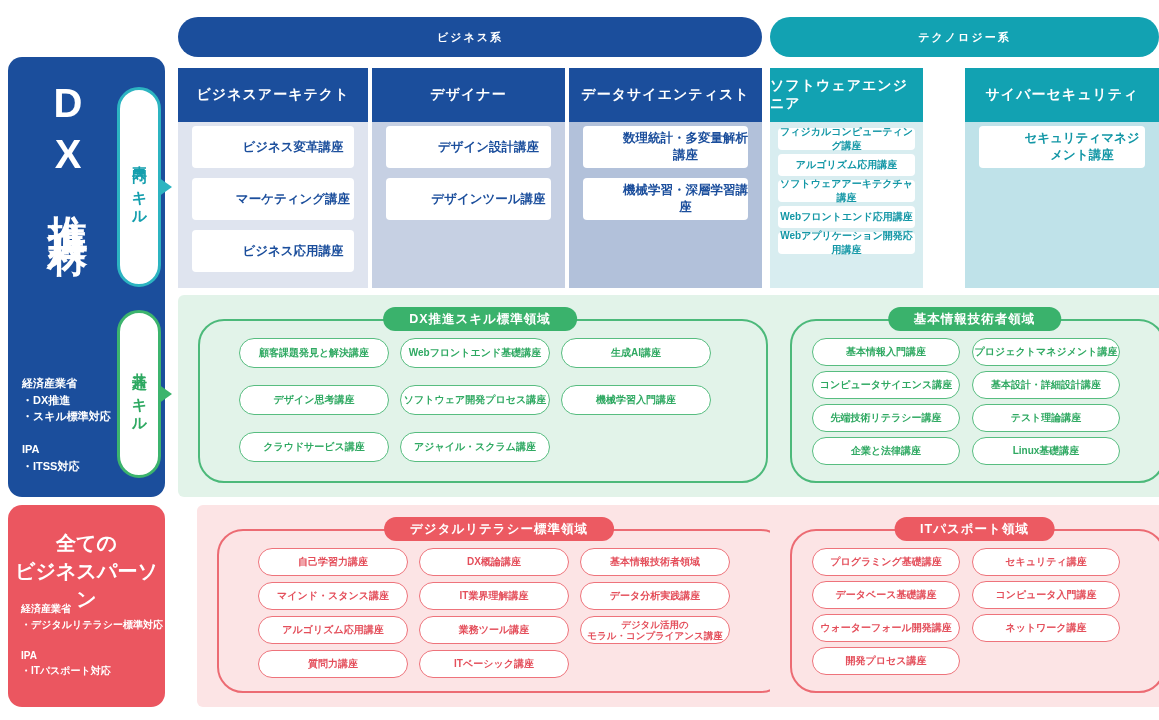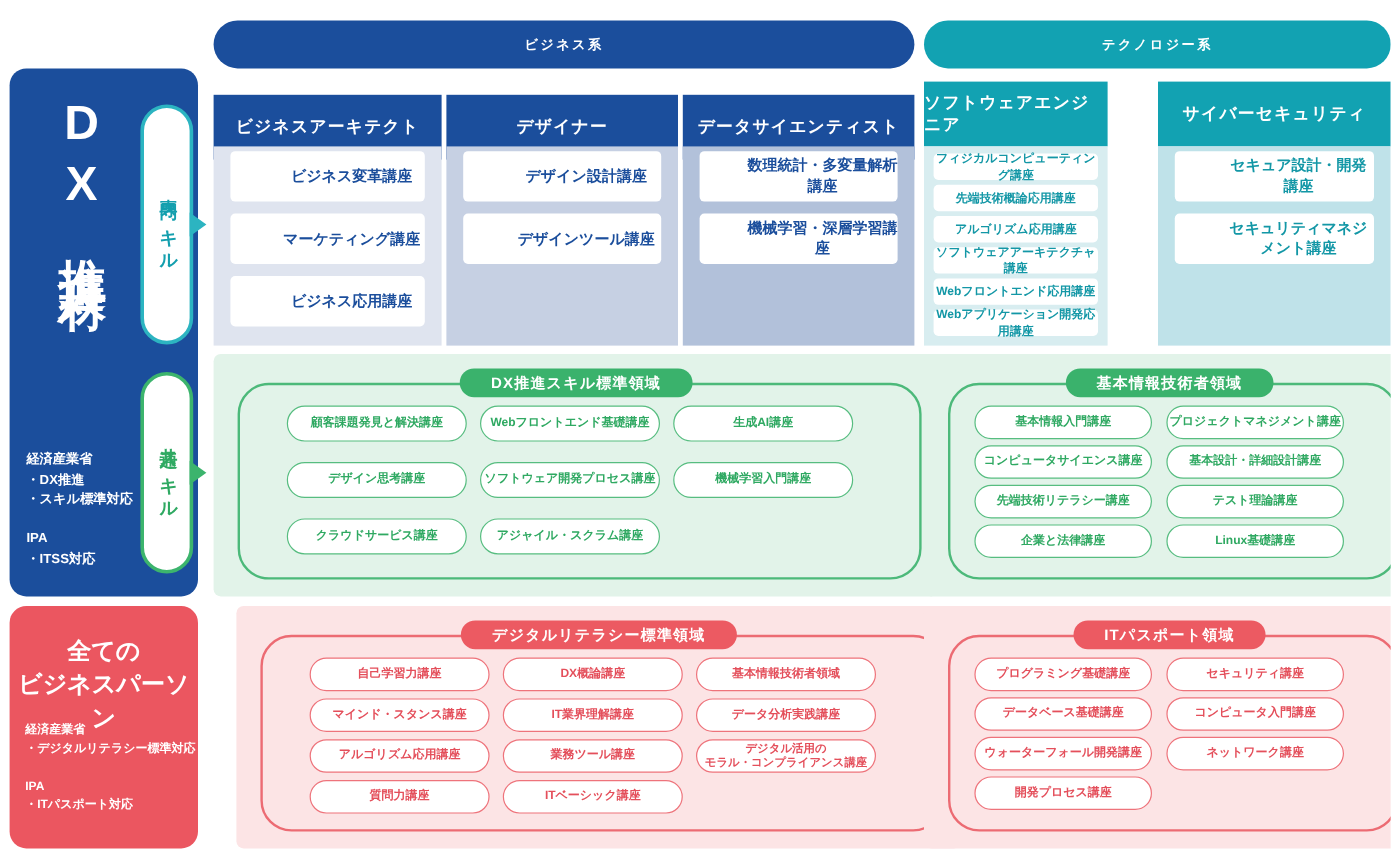--- a/index.html
+++ b/index.html
@@ -38,21 +38,21 @@
   .hdr{position:absolute;top:17px;height:40px;border-radius:20px;color:#fff;font-weight:bold;font-size:11px;
        display:flex;align-items:center;justify-content:center;letter-spacing:2px;}
   .hdr.business{left:178px;width:584px;background:var(--navy);}
   .hdr.tech{left:770px;width:389px;background:var(--teal);}
 
   
   .col{position:absolute;top:68px;height:220px;}
   .col1{left:178px;width:190px;} .col2{left:372px;width:193px;} .col3{left:569px;width:193px;}
   .col4{left:770px;width:153px;} .col5{left:965px;width:194px;}
   .col-head{height:54px;display:flex;align-items:center;justify-content:center;color:#fff;font-weight:bold;font-size:14px;letter-spacing:1px;}
-  .col1 .col-head,.col2 .col-head,.col3 .col-head{background:var(--navy);margin-top:11px;}
+  .col1 .col-head,.col2 .col-head,.col3 .col-head{background:var(--navy);}
   .col4 .col-head,.col5 .col-head{background:var(--teal);}
   .col-body{position:absolute;top:54px;left:0;right:0;bottom:0;display:flex;flex-direction:column;}
   .col1 .col-body{background:#dfe4ef;} .col2 .col-body{background:#c6d0e3;} .col3 .col-body{background:#b2c1da;}
   .col4 .col-body{background:#d8edf0;} .col5 .col-body{background:#bfe2e9;}
   .col-body.big{padding:4px 14px 0;gap:10px;}
   .col-body.small{padding:6px 8px 0;gap:4px;}
   .card{background:#fff;border-radius:4px;display:flex;align-items:center;justify-content:center;
         font-weight:bold;text-align:center;flex:0 0 auto;}
   .card.big{height:42px;font-size:12.5px;color:var(--navy);padding-left:40px;}
   .col5 .card.big{color:var(--teal-text);}
@@ -140,32 +140,30 @@
     <div class="col-body big">
       <div class="card big">数理統計・多変量解析講座</div>
       <div class="card big">機械学習・深層学習講座</div>
     </div>
   </div>
 
   <div class="col col4">
     <div class="col-head">ソフトウェアエンジニア</div>
     <div class="col-body small">
       <div class="card small">フィジカルコンピューティング講座</div>
-      <div class="card small">先端技術概論応用講座</div>
       <div class="card small">アルゴリズム応用講座</div>
       <div class="card small">ソフトウェアアーキテクチャ講座</div>
       <div class="card small">Webフロントエンド応用講座</div>
       <div class="card small">Webアプリケーション開発応用講座</div>
     </div>
   </div>
 
   <div class="col col5">
     <div class="col-head">サイバーセキュリティ</div>
     <div class="col-body big">
-      <div class="card big">セキュア設計・開発講座</div>
       <div class="card big">セキュリティマネジメント講座</div>
     </div>
   </div>
 
   <div class="region green r1">
     <div class="region-label">DX推進スキル標準領域</div>
     <div class="region-outline"></div>
     <div class="pill-grid">
       <div class="pill">顧客課題発見と解決講座</div>
       <div class="pill">Webフロントエンド基礎講座</div>

